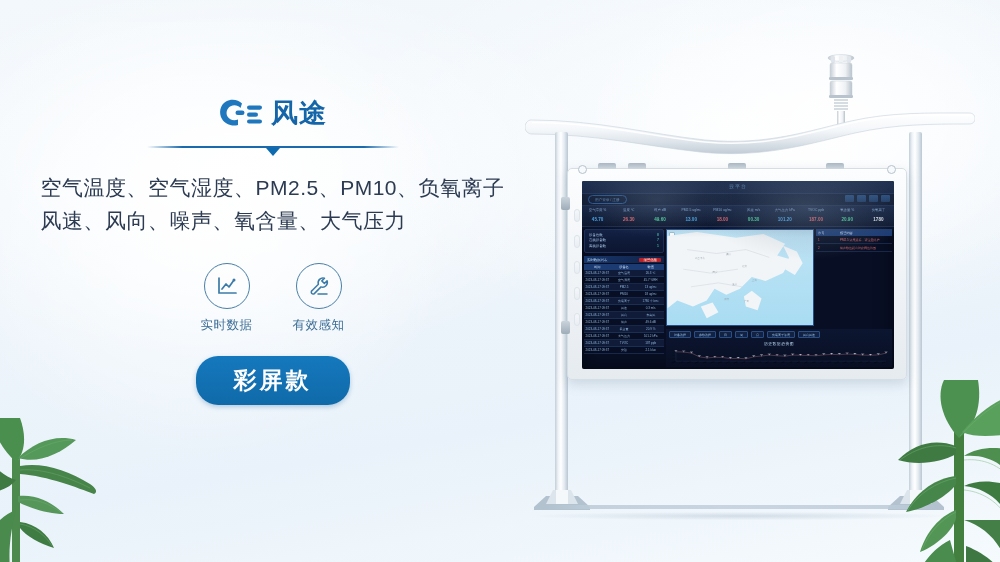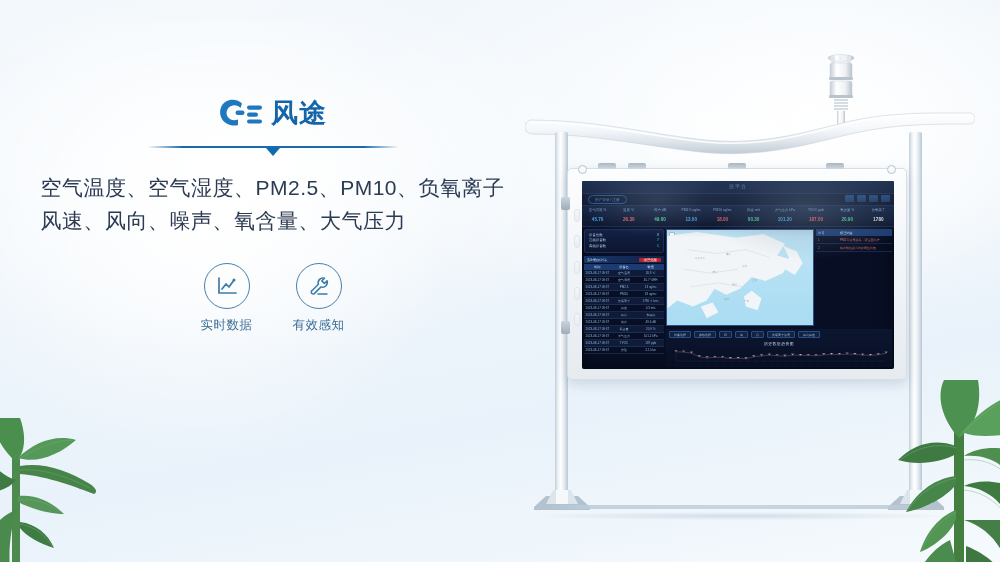--- a/index.html
+++ b/index.html
@@ -353,20 +353,21 @@
           <svg width="24" height="24" viewBox="0 0 24 24">
             <path d="M17.5 4.2 a4.8 4.8 0 0 0-6.1 6.1 L5.2 16.5 a1.9 1.9 0 1 0 2.6 2.6 L14 12.9 a4.8 4.8 0 0 0 6.1-6.1 L17.4 9.5 14.8 6.9 Z" stroke="#3c7ba8" stroke-width="1.5" fill="none" stroke-linejoin="round"></path>
             <line x1="11" y1="20" x2="20" y2="20" stroke="#3c7ba8" stroke-width="1.5" stroke-linecap="round"></line>
           </svg>
         </div>
         <span class="feature-label">有效感知</span>
       </div>
 
     </div>
 
+    <div class="badge">彩屏款</div>
   </div>
 
   <div id="product">
 
     <svg class="sensor" viewBox="0 0 46 78">
       <defs>
         <linearGradient id="sg" x1="0" y1="0" x2="1" y2="0">
           <stop offset="0%" stop-color="#c4ccd4"></stop>
             <stop offset="30%" stop-color="#ffffff"></stop>
           <stop offset="70%" stop-color="#eef1f4"></stop>

